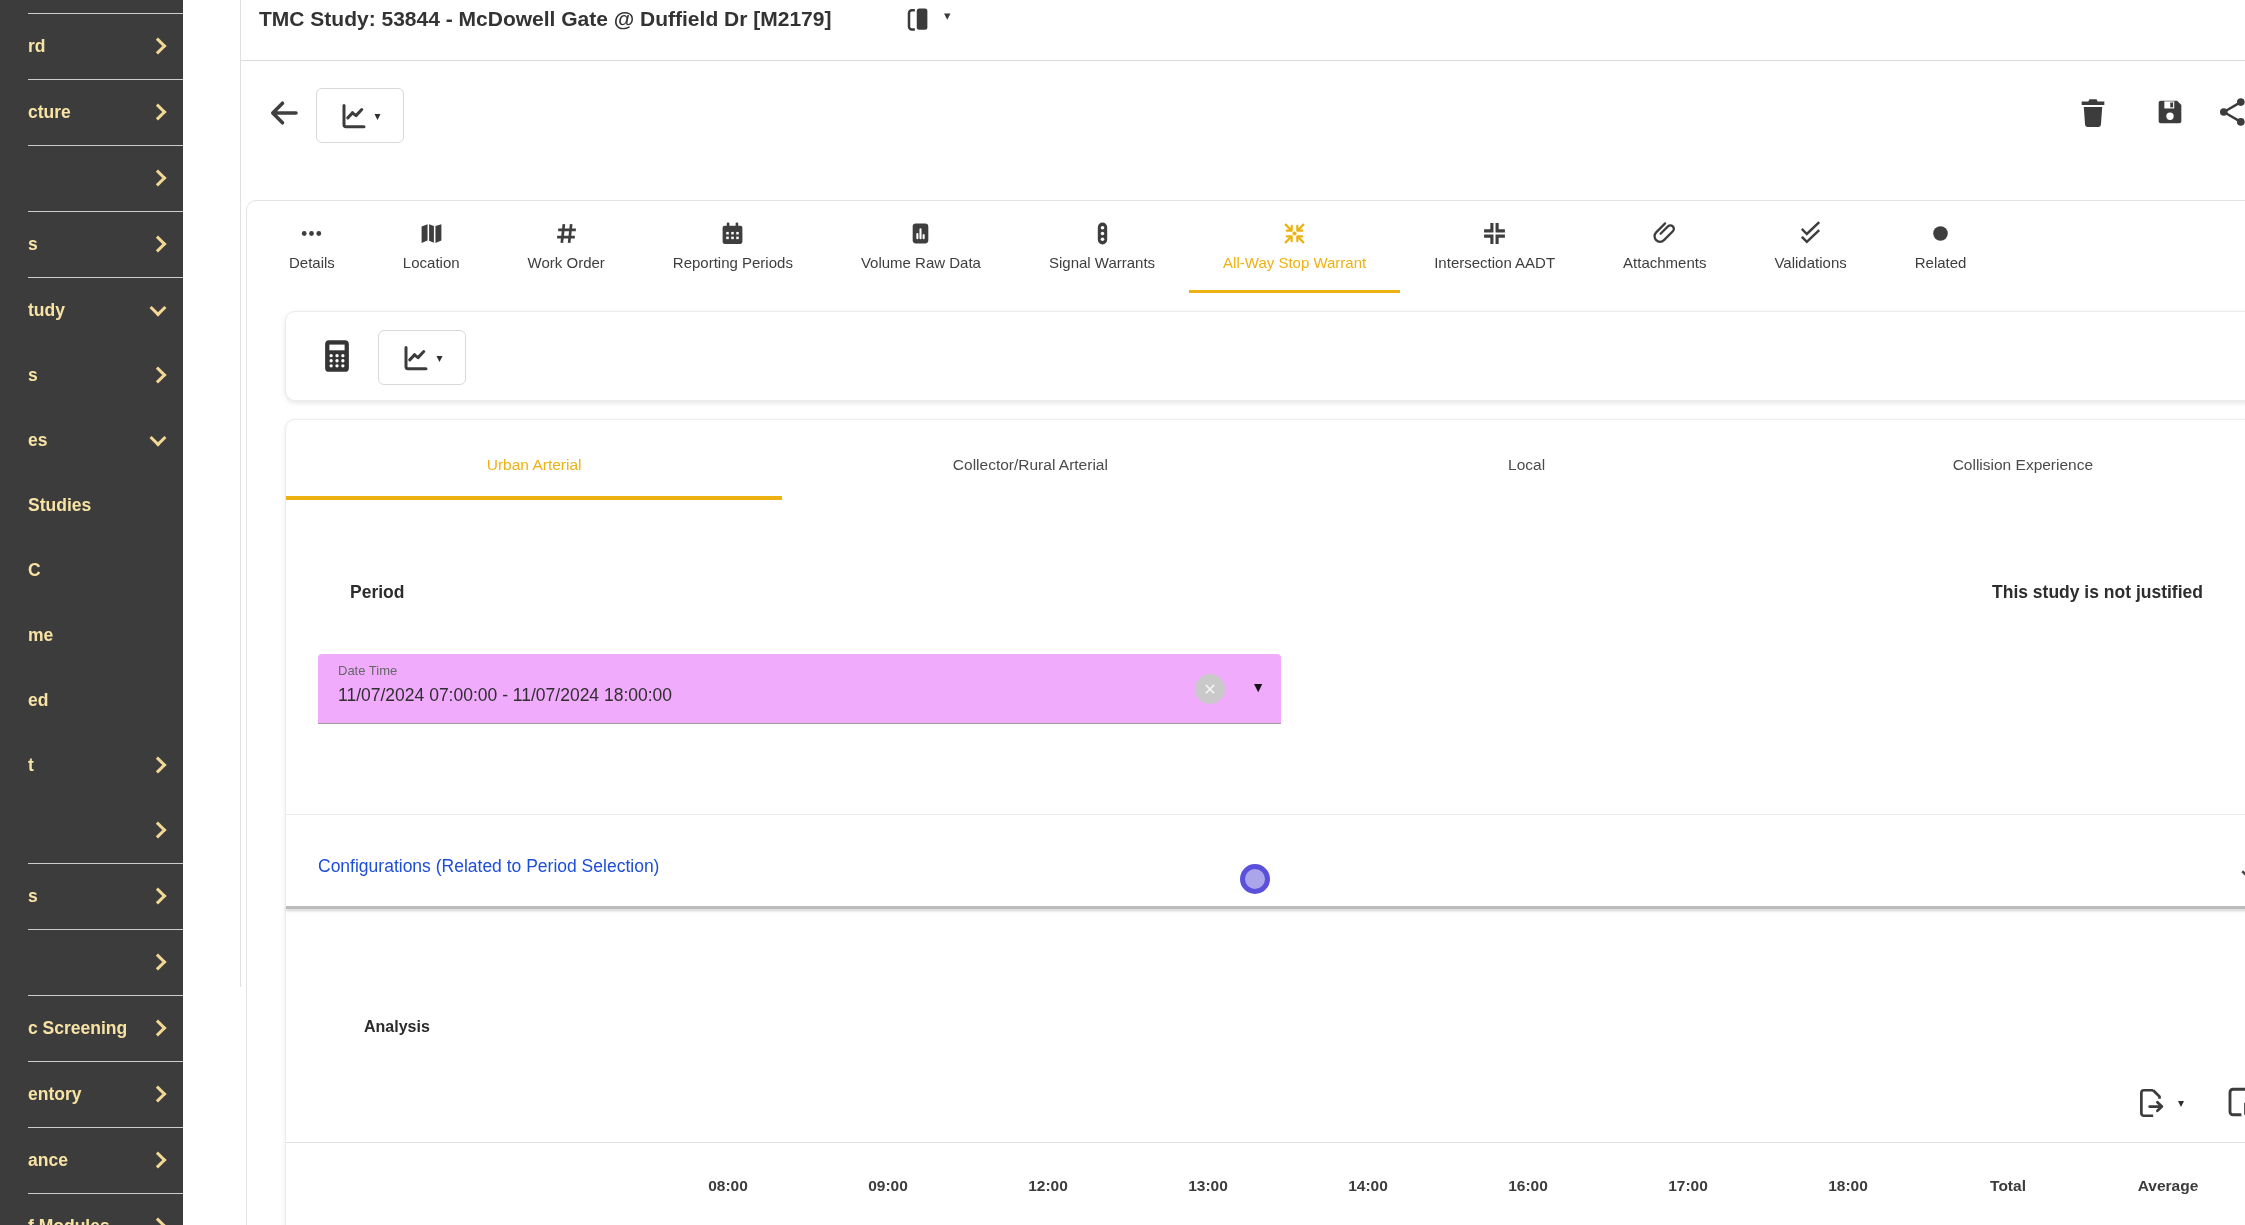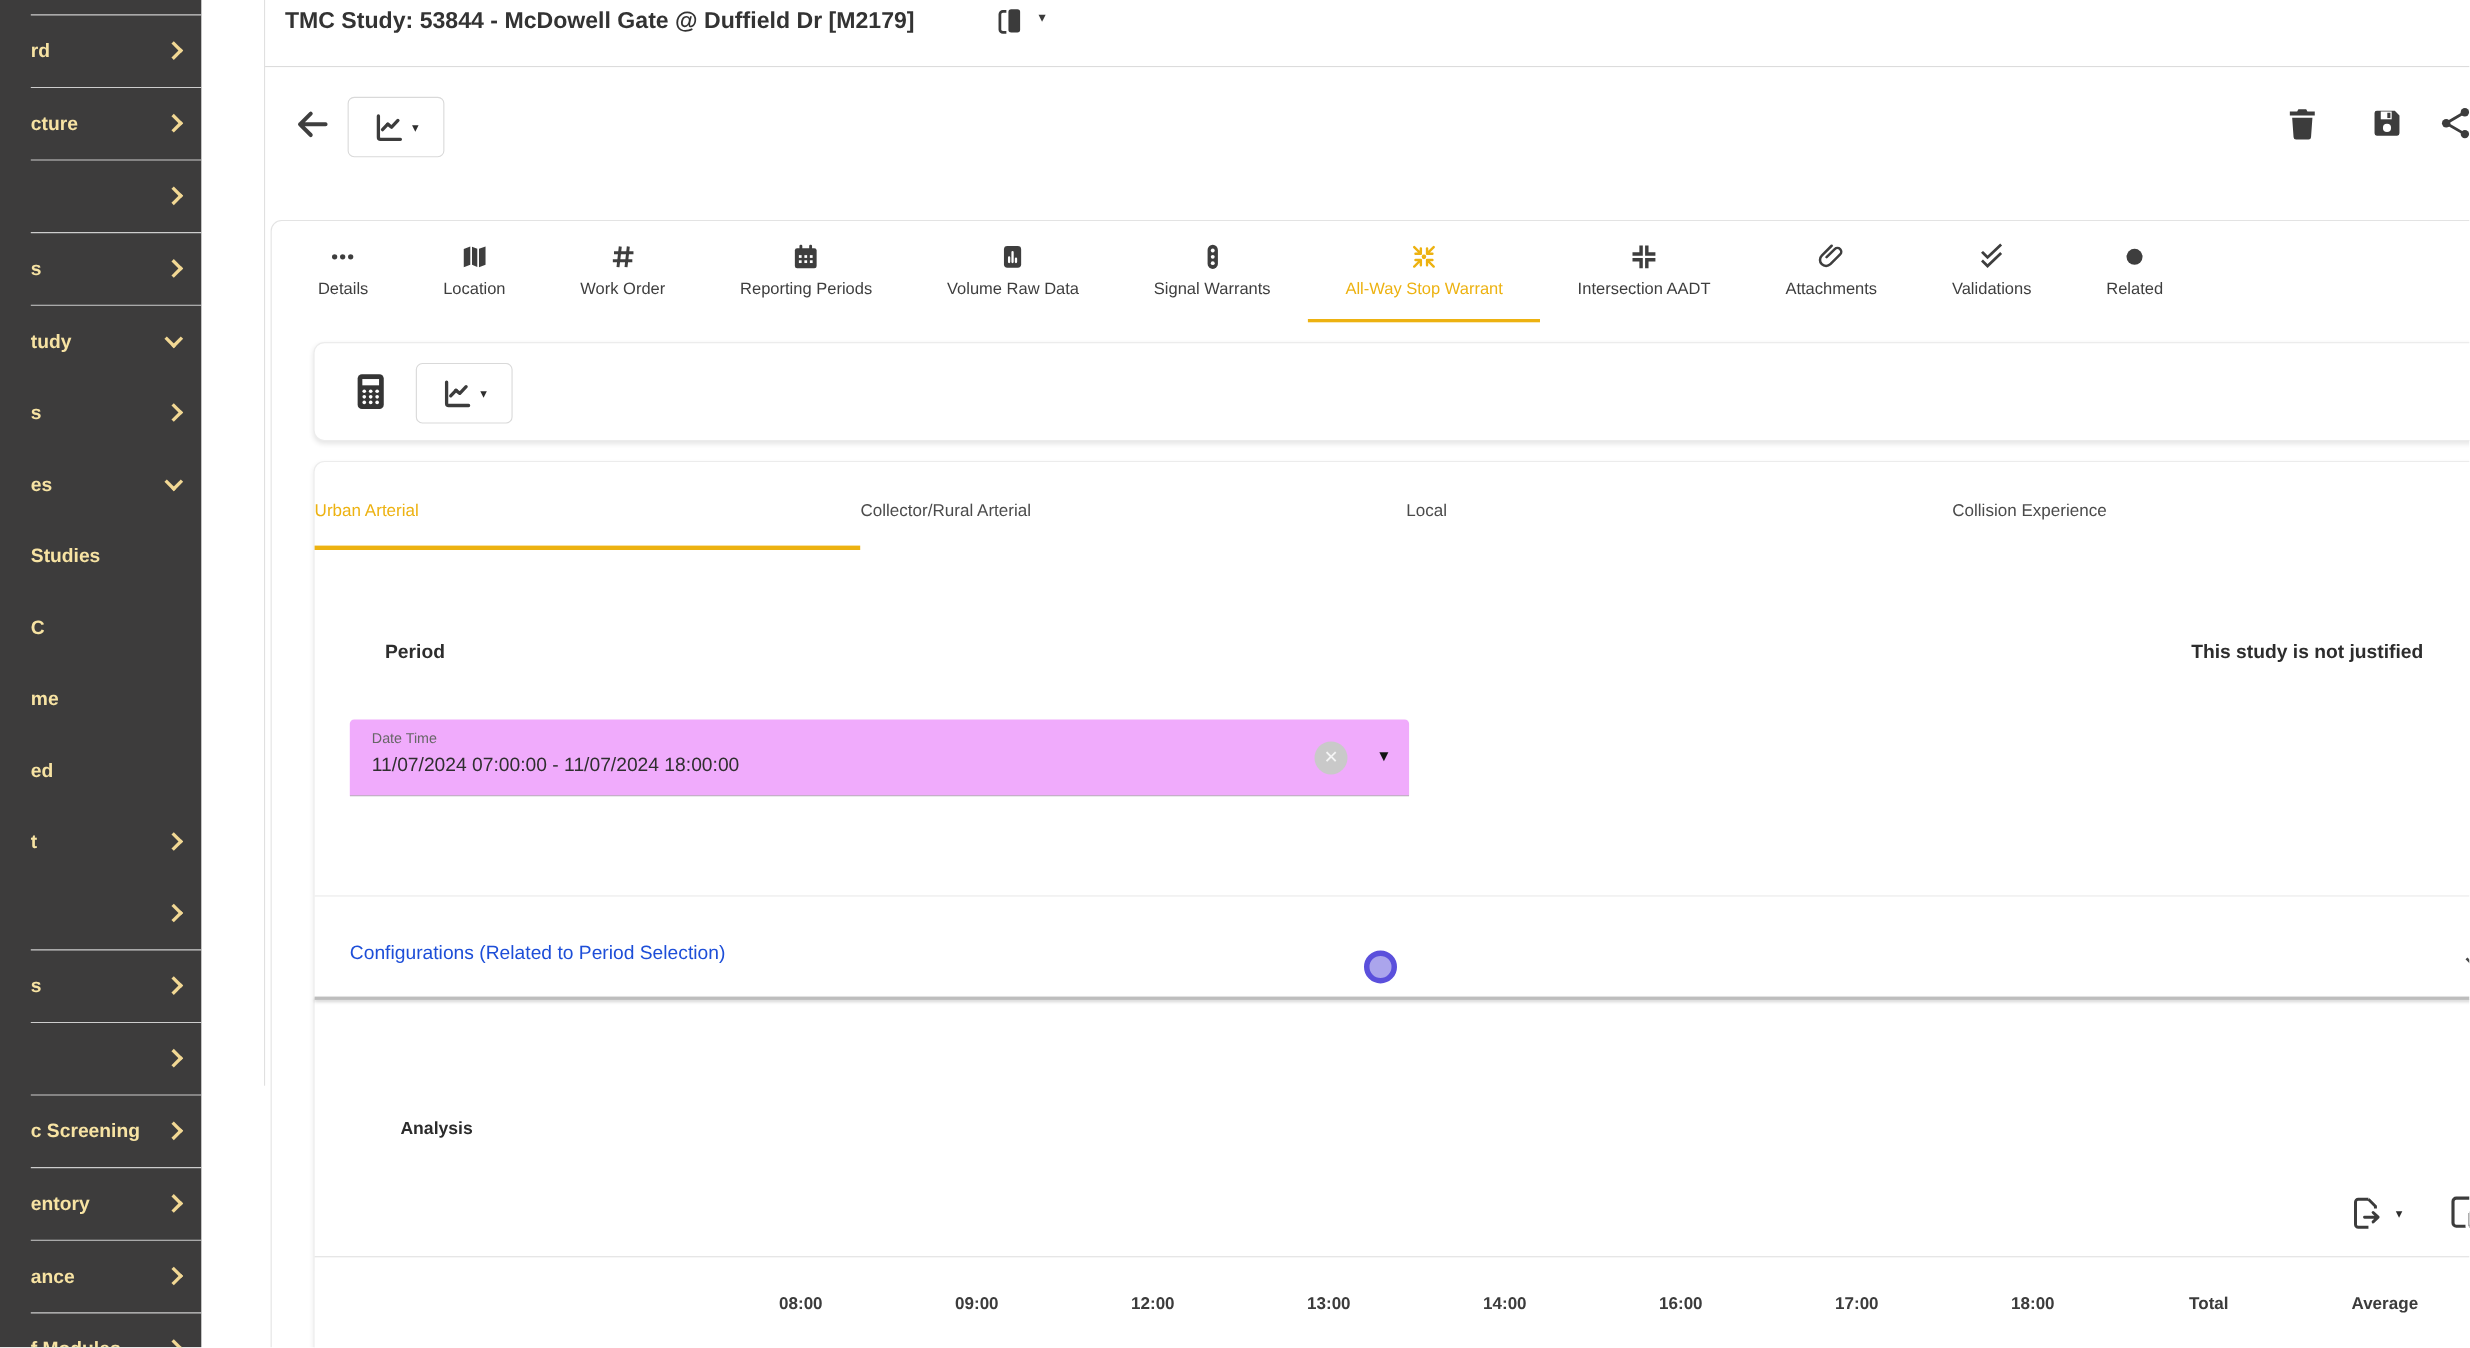--- a/index.html
+++ b/index.html
@@ -45,21 +45,21 @@
   .inner-toolbar{position:absolute;left:38px;top:110px;width:1985px;height:88px;background:#fff;
                  border:1px solid #ececec;border-radius:10px;box-shadow:0 2px 5px rgba(0,0,0,.10);}
   .calc-btn{position:absolute;left:32px;top:25px;width:38px;height:38px;color:#353535;}
   .chart-btn2{position:absolute;left:92px;top:18px;width:86px;height:53px;border:1px solid #d9d9d9;
               border-radius:6px;display:flex;align-items:center;justify-content:center;gap:5px;background:#fff;}
   .chart-btn2 .iconbox{width:30px;height:30px;color:#3c3c3c;}
   
   .content-card{position:absolute;left:38px;top:218px;width:1985px;height:835px;background:#fff;
                 border:1px solid #ececec;border-radius:10px;box-shadow:0 2px 5px rgba(0,0,0,.08);}
   .subtabs{position:absolute;left:0;right:0;top:14px;height:66px;display:flex;}
-  .subtab{flex:1;display:flex;align-items:center;justify-content:flex-start;font-size:15.5px;color:#4b4b4b;
+  .subtab{flex:1;display:flex;align-items:center;justify-content:center;font-size:15.5px;color:#4b4b4b;
           border-bottom:4px solid transparent;box-sizing:border-box;}
   .subtab.active{color:#EDB211;border-bottom-color:#EDB211;}
   .period-h{position:absolute;left:32px;top:162px;font-size:17.5px;font-weight:700;color:#2d2d2d;margin-left:32px;}
   .justified{position:absolute;left:1706px;top:162px;font-size:17.5px;font-weight:700;color:#2d2d2d;white-space:nowrap;}
   .dtfield{position:absolute;left:32px;top:234px;width:963px;height:70px;background:#f0abfc;
            border-bottom:1px solid #9c9c9c;border-radius:4px 4px 0 0;box-sizing:border-box;}
   .dtlabel{position:absolute;left:20px;top:9px;font-size:13px;color:#666;}
   .dtvalue{position:absolute;left:20px;top:31px;font-size:17.5px;color:#2f2f2f;white-space:nowrap;}
   .dtclear{position:absolute;right:56px;top:20px;width:30px;height:30px;border-radius:50%;background:#c9c9c9;
            display:flex;align-items:center;justify-content:center;color:#f5f5f5;font-size:16px;}

